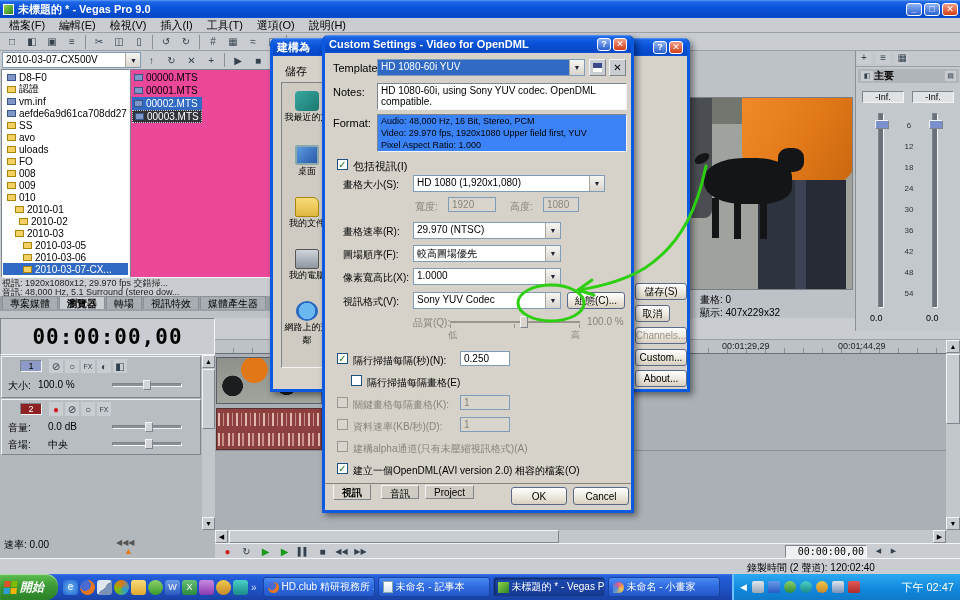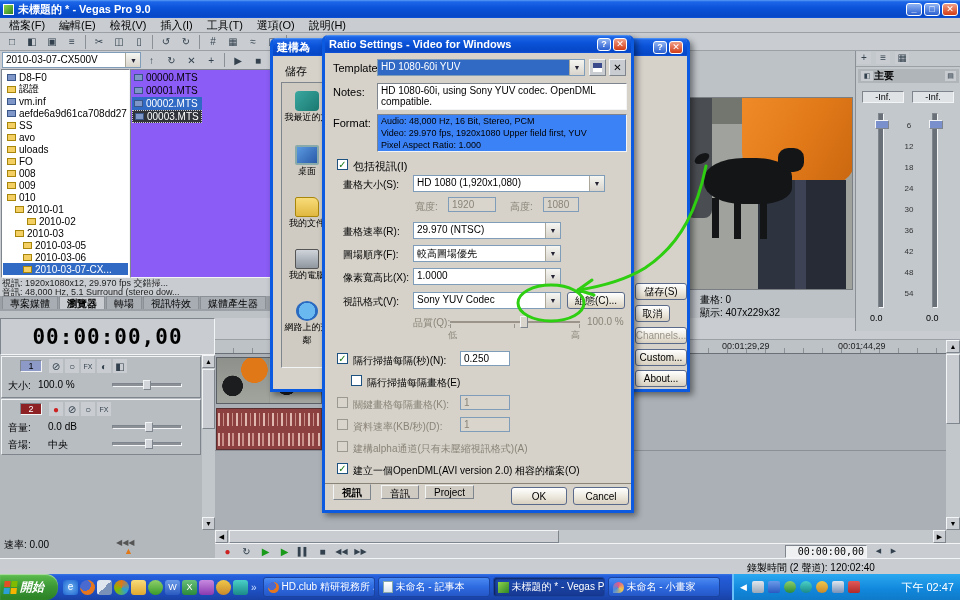--- a/index.html
+++ b/index.html
@@ -157,21 +157,21 @@
         <span>009</span>
       </div>
     <div class="trow" style="padding-left:4px">
         <span class="fold"></span>
         <span>010</span>
       </div>
     <div class="trow" style="padding-left:12px">
         <span class="fold"></span>
         <span>2010-01</span>
       </div>
-    <div class="trow" style="padding-left:24px">
+    <div class="trow" style="padding-left:16px">
         <span class="fold"></span>
         <span>2010-02</span>
       </div>
     <div class="trow" style="padding-left:12px">
         <span class="fold"></span>
         <span>2010-03</span>
       </div>
     <div class="trow" style="padding-left:20px">
         <span class="fold"></span>
         <span>2010-03-05</span>
@@ -179,21 +179,21 @@
     <div class="trow" style="padding-left:20px">
         <span class="fold"></span>
         <span>2010-03-06</span>
       </div>
     <div class="trow" style="padding-left:20px;background:#316ac5;color:#fff">
         <span class="fold"></span>
         <span>2010-03-07-CX...</span>
       </div>
   </div>
 
-  <div class="abs sunken" style="left:130px;top:18px;width:184px;height:209px;background:#8b5cf6;overflow:hidden;padding:1px">
+  <div class="abs sunken" style="left:130px;top:18px;width:184px;height:209px;background:#ec4899;overflow:hidden;padding:1px">
     <div class="frow">
         <span class="filei"></span>
         <span>00000.MTS</span>
       </div>
     <div class="frow">
         <span class="filei"></span>
         <span>00001.MTS</span>
       </div>
     <div class="frow" style="background:#316ac5;color:#fff;width:70px">
         <span class="filei"></span>
@@ -416,21 +416,21 @@
   <span class="btn abs" style="left:362px;top:311px;width:52px;height:17px">
       <span>Custom...</span>
     </span>
   <span class="btn abs" style="left:362px;top:332px;width:52px;height:17px">
       <span>About...</span>
     </span>
 </div>
 
 <div class="dlg" style="left:322px;top:35px;width:312px;height:478px;z-index:6">
   <div class="xptitle dlgtitle">
-    <span>Ratio Settings - Video for Windows</span>
+    <span>Custom Settings - Video for OpenDML</span>
     <span style="flex:1"></span>
     <span class="tbtn" style="width:14px">?</span>
     <span class="tbtn close" style="width:14px;margin-left:2px">✕</span>
   </div>
 
   <span class="lbl" style="left:8px;top:27px">Template:</span>
   <span class="combo abs" style="left:52px;top:24px;width:208px">
     <span class="val sel">HD 1080-60i YUV</span>
     <span class="arr">▼</span>
   </span>

